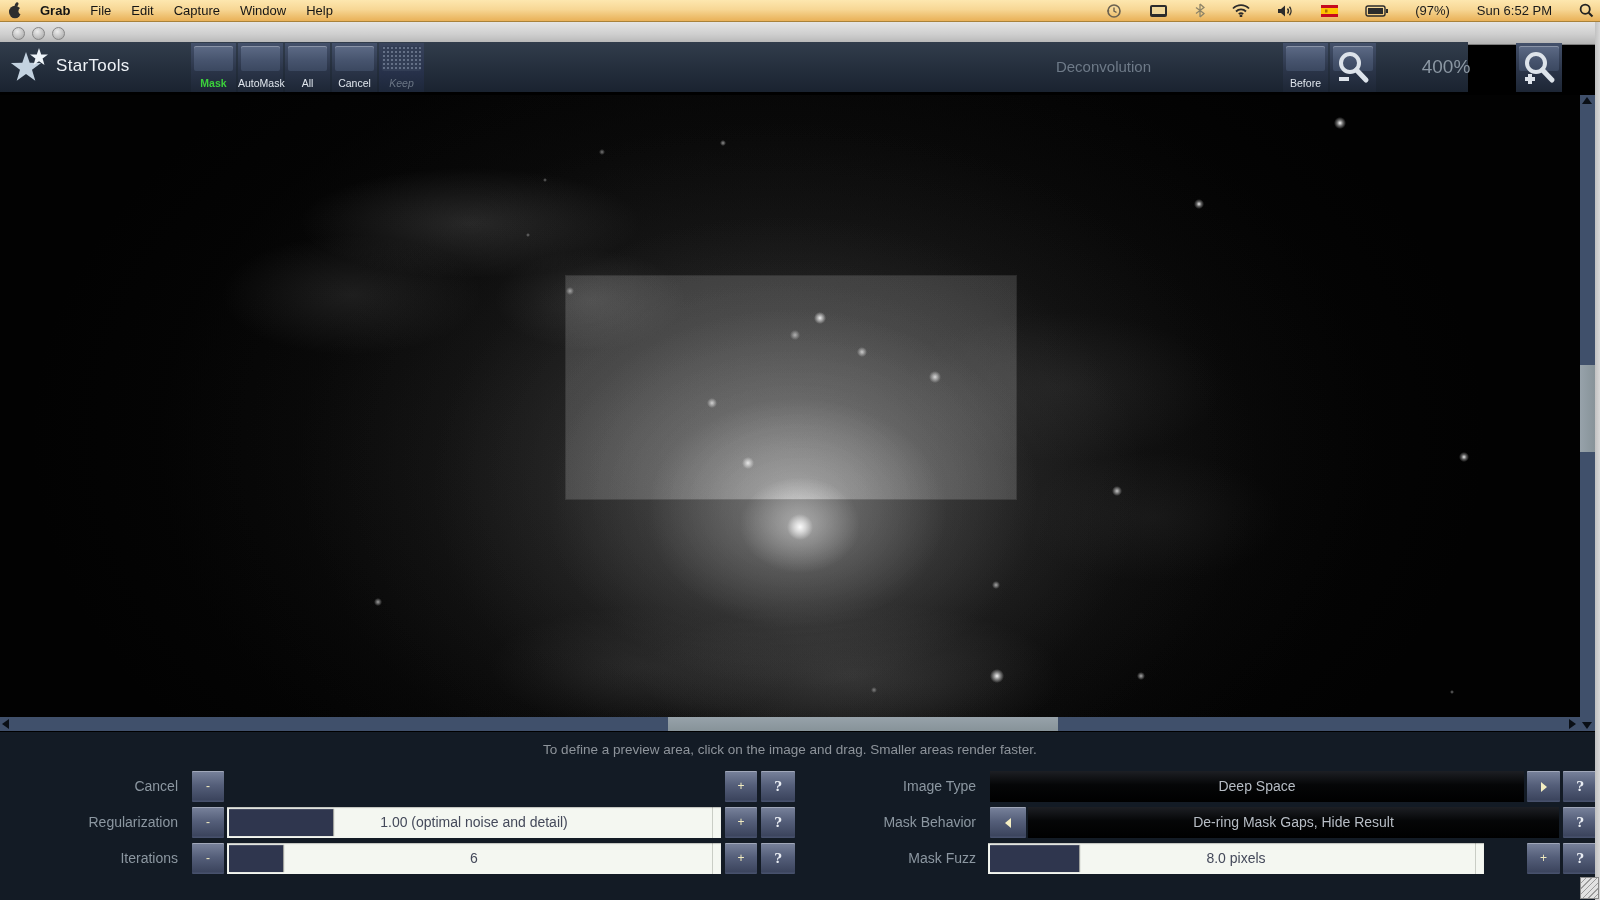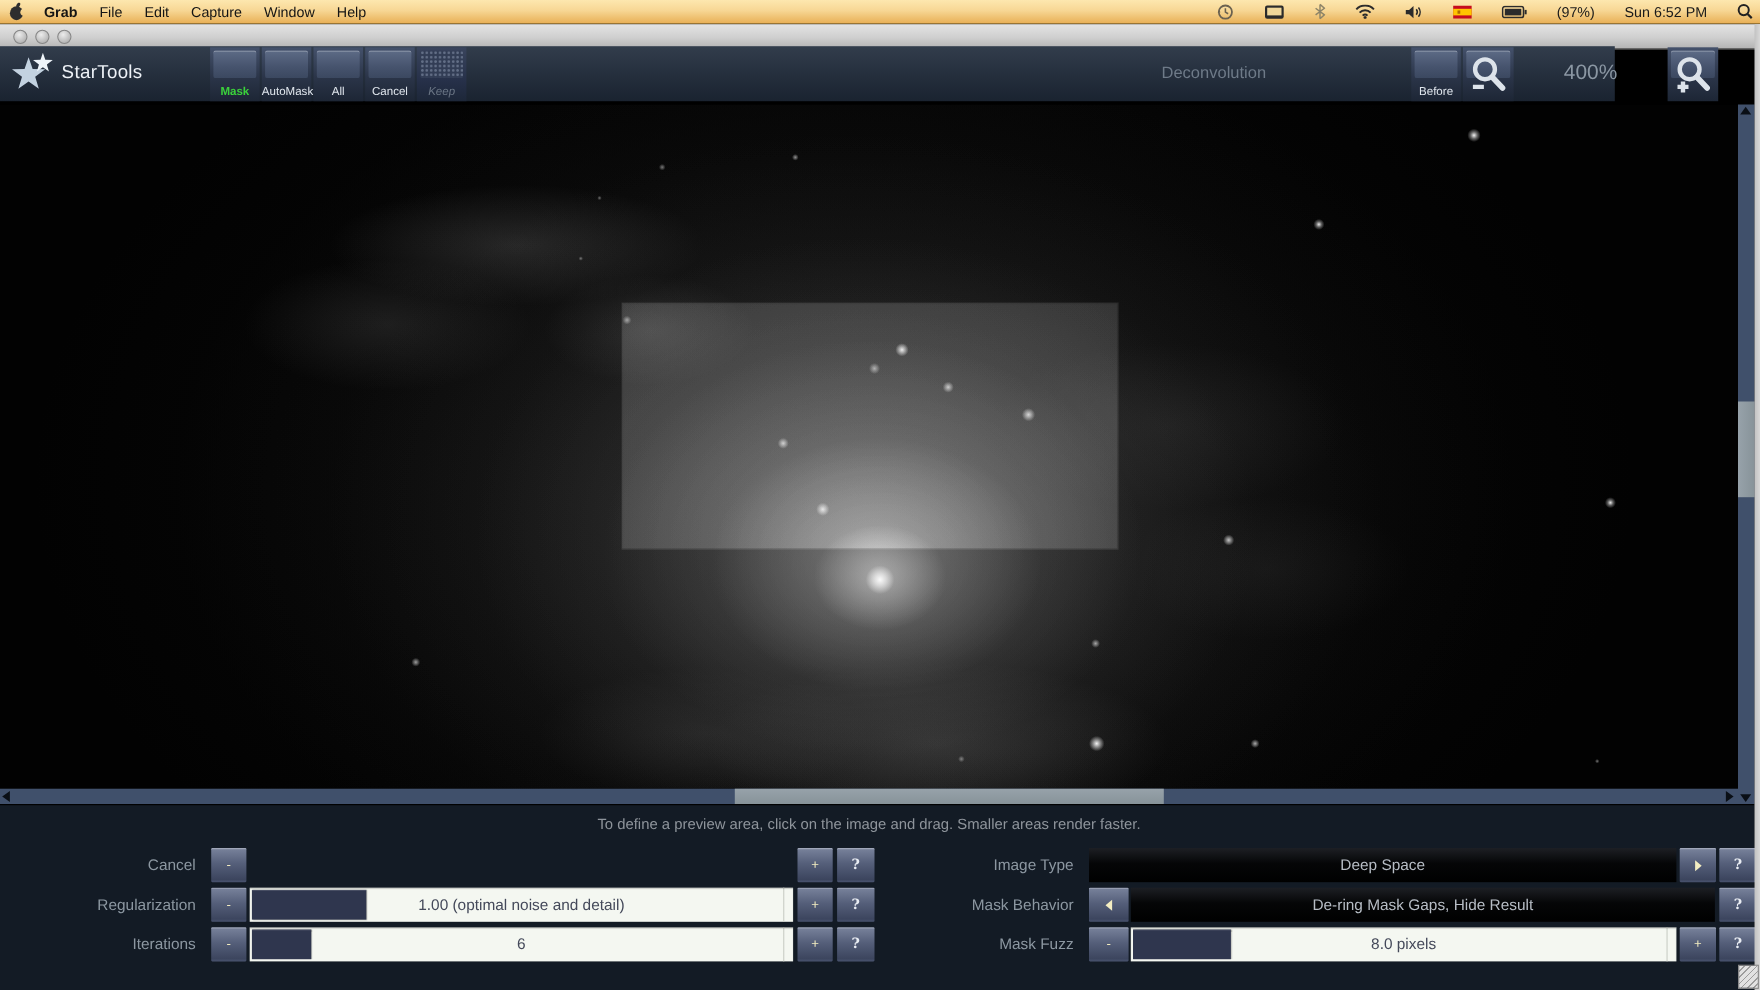--- a/index.html
+++ b/index.html
@@ -350,21 +350,21 @@
       <div class="sbtn" style="left:192px;width:32px">-</div>
       <div class="track" style="left:227px;width:494px">
         <div class="fill" style="width: 11%;"></div>
         <span class="val">6</span>
       </div>
       <div class="sbtn" style="left:725px;width:32px">+</div>
       <div class="sbtn help" style="left:761px;width:34px">?</div>
 
       <div class="lbl" style="left:796px;width:180px">Mask Fuzz</div>
       <div class="sbtn" style="left:990px;width:36px">-</div>
-      <div class="track" style="left:1028px;width:496px">
+      <div class="track" style="left:988px;width:496px">
         <div class="fill" style="width: 18%;"></div>
         <span class="val">8.0 pixels</span>
       </div>
       <div class="sbtn" style="left:1527px;width:33px">+</div>
       <div class="sbtn help" style="left:1563px;width:34px">?</div>
     </div>
   </div>
 
   <div class="win-right-border"></div>
   <div class="grip"></div>

